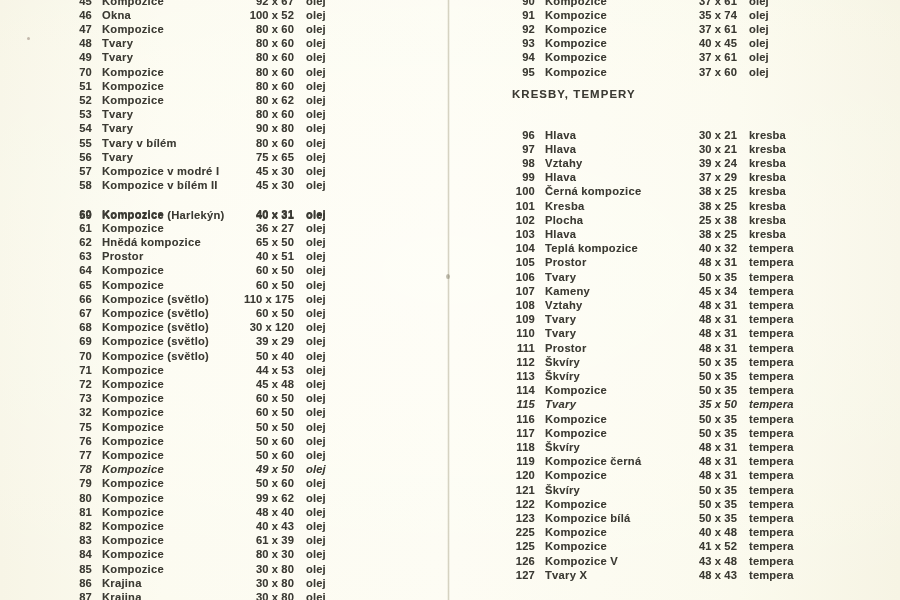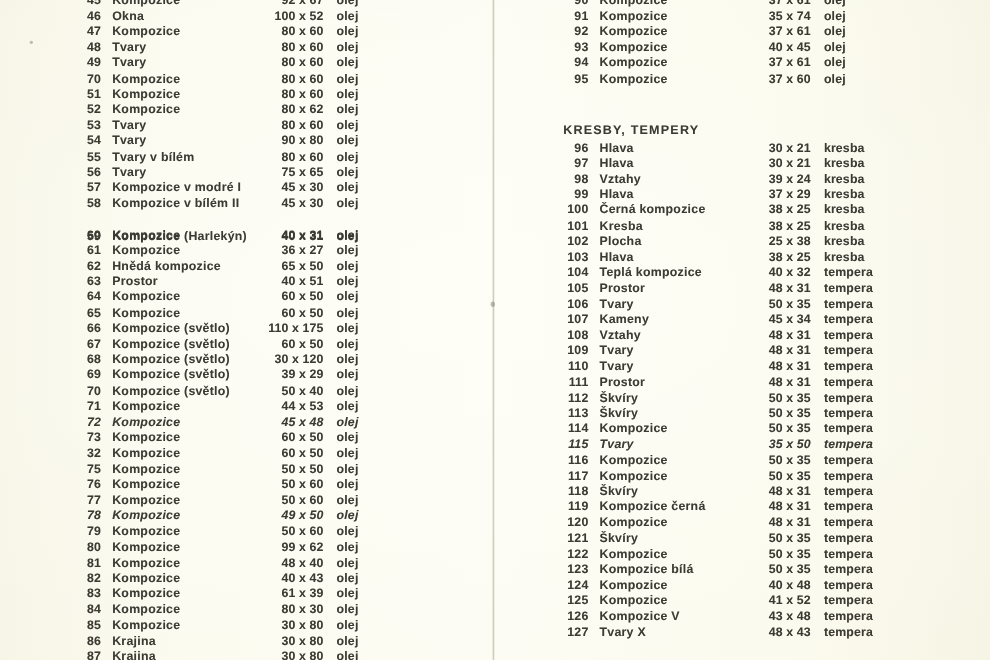--- a/index.html
+++ b/index.html
@@ -290,21 +290,21 @@
         <span class="title">Kompozice (světlo)</span>
         <span class="dims">50 x 40</span>
         <span class="technique">olej</span>
       </div>
       <div class="row" style="top: 362.7px;">
         <span class="cat-no">71</span>
         <span class="title">Kompozice</span>
         <span class="dims">44 x 53</span>
         <span class="technique">olej</span>
       </div>
-      <div class="row" style="top: 376.9px; font-style: italic;">
+      <div class="row" style="top: 376.9px;">
         <span class="cat-no">72</span>
         <span class="title">Kompozice</span>
         <span class="dims">45 x 48</span>
         <span class="technique">olej</span>
       </div>
       <div class="row" style="top: 391.1px;">
         <span class="cat-no">73</span>
         <span class="title">Kompozice</span>
         <span class="dims">60 x 50</span>
         <span class="technique">olej</span>
@@ -424,21 +424,21 @@
         <span class="title">Kompozice</span>
         <span class="dims">37 x 61</span>
         <span class="technique">olej</span>
       </div>
       <div class="row" style="top: 64.5px;">
         <span class="cat-no">95</span>
         <span class="title">Kompozice</span>
         <span class="dims">37 x 60</span>
         <span class="technique">olej</span>
       </div>
-      <div class="section-heading" style="top: 113px; left: 7px;">KRESBY, TEMPERY</div>
+      <div class="section-heading" style="top: 88px; left: 7px;">KRESBY, TEMPERY</div>
       <div class="row" style="top: 127.69px;">
         <span class="cat-no">96</span>
         <span class="title">Hlava</span>
         <span class="dims">30 x 21</span>
         <span class="technique">kresba</span>
       </div>
       <div class="row" style="top: 141.89px;">
         <span class="cat-no">97</span>
         <span class="title">Hlava</span>
         <span class="dims">30 x 21</span>
@@ -594,21 +594,21 @@
         <span class="dims">50 x 35</span>
         <span class="technique">tempera</span>
       </div>
       <div class="row" style="top: 511.09px;">
         <span class="cat-no">123</span>
         <span class="title">Kompozice bílá</span>
         <span class="dims">50 x 35</span>
         <span class="technique">tempera</span>
       </div>
       <div class="row" style="top: 525.29px;">
-        <span class="cat-no">124</span>
+        <span class="cat-no">225</span>
         <span class="title">Kompozice</span>
         <span class="dims">40 x 48</span>
         <span class="technique">tempera</span>
       </div>
       <div class="row" style="top: 539.49px;">
         <span class="cat-no">125</span>
         <span class="title">Kompozice</span>
         <span class="dims">41 x 52</span>
         <span class="technique">tempera</span>
       </div>

